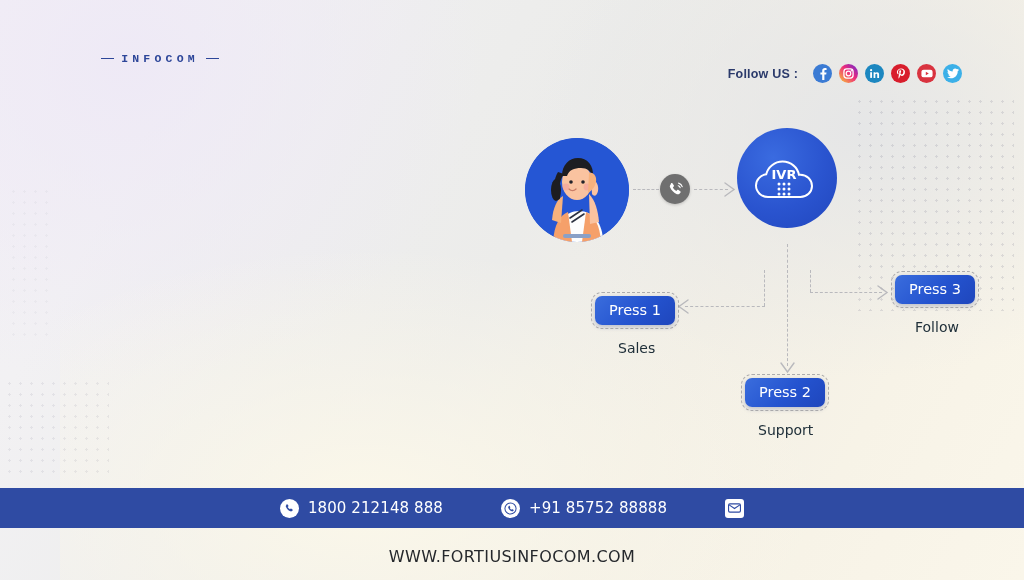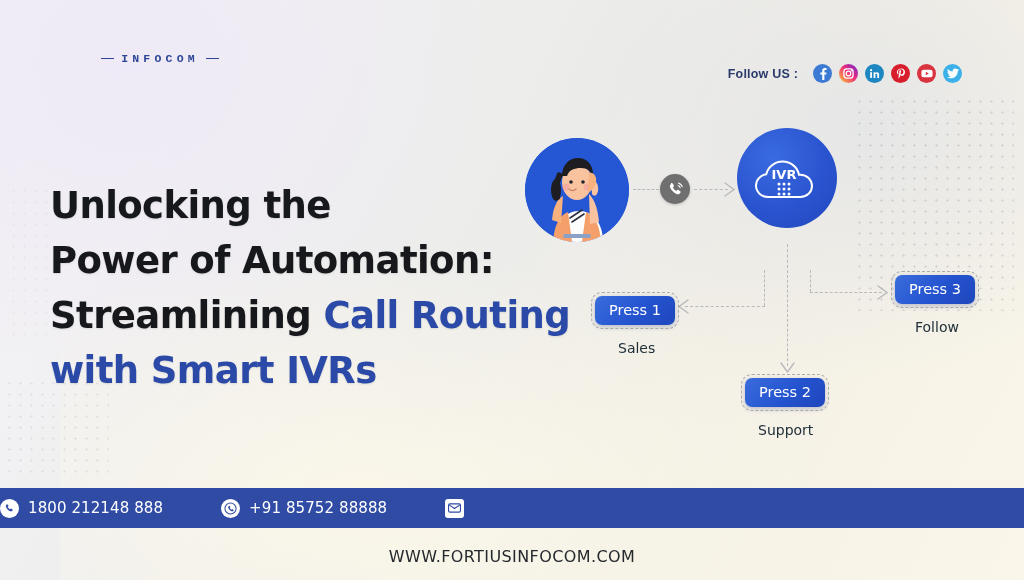--- a/index.html
+++ b/index.html
@@ -201,21 +201,21 @@
   }
 
   
   .contact-bar {
     position: absolute;
     left: 0; bottom: 52px;
     width: 1024px; height: 40px;
     background: #2f4ba3;
     display: flex;
     align-items: center;
-    justify-content: flex-start;
+    justify-content: center;
     gap: 58px;
   }
   .contact-item { display: flex; align-items: center; gap: 9px; }
   .contact-ico {
     width: 19px; height: 19px;
     border-radius: 50%;
     background: #fff;
     display: flex;
     align-items: center;
     justify-content: center;
@@ -299,26 +299,20 @@
         </svg>
     </span>
 
     <span class="soc" style="background:#3cb0e8;">
       <svg width="12" height="11" viewBox="0 0 13 11">
           <path d="M12.8 1.3c-.5.2-1 .4-1.5.4.5-.3.9-.8 1.1-1.4-.5.3-1 .5-1.6.6C10.3.4 9.6 0 8.8 0 7.3 0 6.1 1.2 6.1 2.7c0 .2 0 .4.1.6C4 3.2 2.1 2.2.9.7c-.2.4-.4.8-.4 1.3 0 .9.5 1.7 1.2 2.2-.4 0-.9-.1-1.2-.3 0 1.3.9 2.4 2.1 2.6-.2.1-.5.1-.7.1-.2 0-.3 0-.5-.1.3 1.1 1.3 1.8 2.5 1.9-.9.7-2 1.1-3.2 1.1H0c1.2.8 2.6 1.2 4.1 1.2 4.9 0 7.5-4 7.5-7.5v-.3c.5-.4 1-.8 1.2-1.3z" fill="#fff"></path>
         </svg>
     </span>
   </div>
 
-  <h1 class="headline">
-    <span>Unlocking the</span><br>
-    <span>Power of Automation:</span><br>
-    <span>Streamlining </span><span class="hl">Call Routing</span><br>
-    <span class="hl">with Smart IVRs</span>
-  </h1>
 
   <div class="diagram">
 
     <div class="avatar">
       <svg viewBox="0 0 104 104" width="104" height="104">
         <circle cx="52" cy="52" r="52" fill="#2556d4"></circle>
         <path d="M30 104c0-19 10-31 24-31s24 12 24 31z" fill="#fdfdfd"></path>
         <path d="M28 104c1-17 7-27 15-30l4 30z" fill="#f5a06a"></path>
         <path d="M76 104c-1-17-7-27-15-30l-4 30z" fill="#f5a06a"></path>
         <path d="M38 58c-6 3-10 12-11 24l9 3z" fill="#f7b27d"></path>

